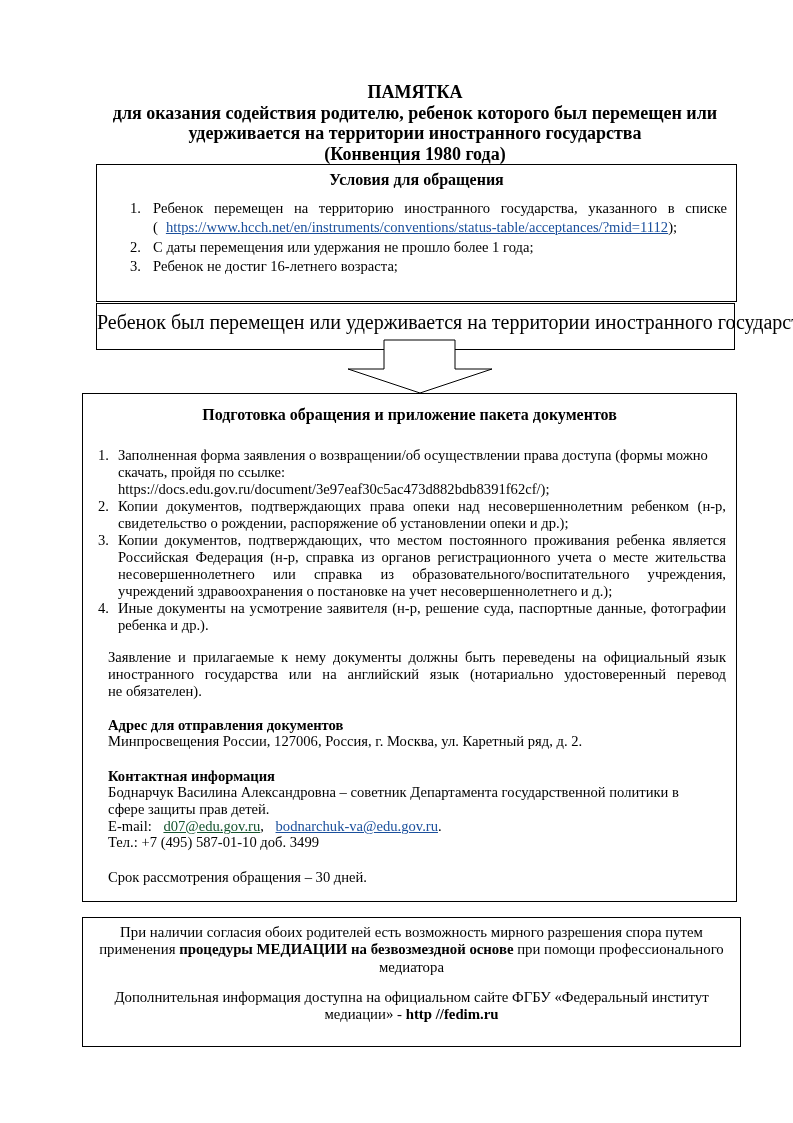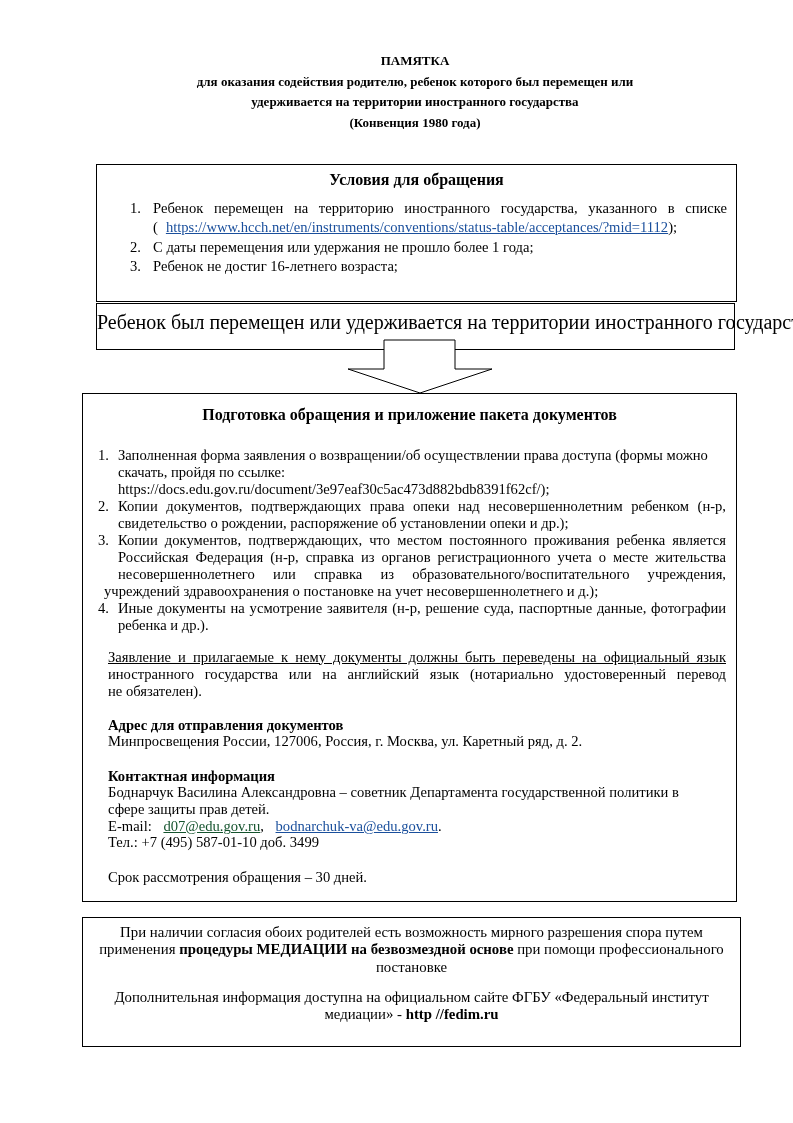--- a/index.html
+++ b/index.html
@@ -2,21 +2,21 @@
 <html><head>
 <meta charset="utf-8">
 <style>
   html, body { margin: 0; padding: 0; background: #ffffff; }
   body { width: 793px; height: 1123px; position: relative; overflow: hidden;
          font-family: "Liberation Serif", "DejaVu Serif", serif; color: #000; }
   .page { position: absolute; left: 0; top: 0; width: 793px; height: 1123px; background: #fff; }
 
   .title-block { position: absolute; left: 40px; top: 0; width: 750px; height: 140px; }
   .tl { position: absolute; left: 0; width: 100%; text-align: center; font-weight: bold;
-        font-size: 13px; line-height: 21px; height: 21px; white-space: nowrap; }
+        font-size: 18px; line-height: 21px; height: 21px; white-space: nowrap; margin-top: 32px; }
 
   .box { position: absolute; border: 1px solid #000; box-sizing: border-box; background: #fff; }
   .ln { position: absolute; font-size: 14.6px; line-height: 17px; height: 17px; white-space: nowrap; }
   .j { text-align: left; }
   .center { left: 0; width: 100%; text-align: center; }
   .hd { position: absolute; left: 0; width: 100%; text-align: center; font-weight: bold;
         font-size: 16px; line-height: 20px; height: 20px; white-space: nowrap; }
   .b { font-weight: bold; }
   .num { text-align: left; }
   a.lnk { color: #1a4f9c; text-decoration: underline; text-decoration-thickness: 1px; cursor: pointer; margin-left: 8px; }
@@ -62,46 +62,46 @@
     <div class="ln" style="top:86.5px;left:35px">https://docs.edu.gov.ru/document/3e97eaf30c5ac473d882bdb8391f62cf/);</div>
 
     <div class="ln num" style="top:103.5px;left:15px">2.</div>
     <div class="ln j" style="top: 103.5px; left: 35px; width: 608px; word-spacing: 4.84375px;">Копии документов, подтверждающих права опеки над несовершеннолетним ребенком (н-р,</div>
     <div class="ln" style="top:120.5px;left:35px">свидетельство о рождении, распоряжение об установлении опеки и др.);</div>
 
     <div class="ln num" style="top:137.5px;left:15px">3.</div>
     <div class="ln j" style="top: 137.5px; left: 35px; width: 608px; word-spacing: 3.45508px;">Копии документов, подтверждающих, что местом постоянного проживания ребенка является</div>
     <div class="ln j" style="top: 154.5px; left: 35px; width: 608px; word-spacing: 3.30625px;">Российская Федерация (н-р, справка из органов регистрационного учета о месте жительства</div>
     <div class="ln j" style="top: 171.5px; left: 35px; width: 608px; word-spacing: 14.5281px;">несовершеннолетнего или справка из образовательного/воспитательного учреждения,</div>
-    <div class="ln" style="top:188.5px;left:21px">учреждений здравоохранения о постановке на учет несовершеннолетнего и д.);</div>
+    <div class="ln" style="top:188.5px;left:35px">учреждений здравоохранения о постановке на учет несовершеннолетнего и д.);</div>
 
     <div class="ln num" style="top:205.5px;left:15px">4.</div>
     <div class="ln j" style="top: 205.5px; left: 35px; width: 608px; word-spacing: 1.10781px;">Иные документы на усмотрение заявителя (н-р, решение суда, паспортные данные, фотографии</div>
     <div class="ln" style="top:222.5px;left:35px">ребенка и др.).</div>
 
-    <div class="ln j" style="top: 254.5px; left: 25px; width: 618px; word-spacing: 3.3892px; text-decoration: underline;">Заявление и прилагаемые к нему документы должны быть переведены на официальный язык</div>
+    <div class="ln j" style="top: 254.5px; left: 25px; width: 618px; word-spacing: 3.3892px;">Заявление и прилагаемые к нему документы должны быть переведены на официальный язык</div>
     <div class="ln j" style="top: 271.5px; left: 25px; width: 618px; word-spacing: 7.13672px;">иностранного государства или на английский язык (нотариально удостоверенный перевод</div>
     <div class="ln" style="top:288.5px;left:25px">не обязателен).</div>
 
     <div class="ln b" style="top:322.5px;left:25px">Адрес для отправления документов</div>
     <div class="ln" style="top:338.5px;left:25px">Минпросвещения России, 127006, Россия, г. Москва, ул. Каретный ряд, д. 2.</div>
 
     <div class="ln b" style="top:373.5px;left:25px">Контактная информация</div>
     <div class="ln" style="top:389.5px;left:25px">Боднарчук Василина Александровна – советник Департамента государственной политики в</div>
     <div class="ln" style="top:406.5px;left:25px">сфере защиты прав детей.</div>
     <div class="ln" style="top:423.5px;left:25px"><span>E-mail: </span><a class="lnk" style="color: #14532d;">d07@edu.gov.ru</a><span>, </span><a class="lnk" style="color: rgb(26, 79, 156);">bodnarchuk-va@edu.gov.ru</a><span>.</span></div>
     <div class="ln" style="top:439.5px;left:25px">Тел.: +7 (495) 587-01-10 доб. 3499</div>
 
     <div class="ln" style="top:474.5px;left:25px">Срок рассмотрения обращения – 30 дней.</div>
   </div>
 
   <div class="box" style="left:82px;top:917px;width:659px;height:130px">
     <div class="ln center" style="top:5.5px;font-size:14.8px">При наличии согласия обоих родителей есть возможность мирного разрешения спора путем</div>
     <div class="ln center" style="top:22.5px;font-size:14.8px"><span>применения </span><span class="b">процедуры МЕДИАЦИИ на безвозмездной основе</span><span> при помощи профессионального</span></div>
-    <div class="ln center" style="top:40.5px;font-size:14.8px">постановке</div>
+    <div class="ln center" style="top:40.5px;font-size:14.8px">медиатора</div>
     <div class="ln center" style="top:87.5px;font-size:14.8px"><span>медиации» - </span><span class="b">http //fedim.ru</span></div>
     <div class="ln center" style="top:70.5px;font-size:14.8px">Дополнительная информация доступна на официальном сайте ФГБУ «Федеральный институт</div>
   </div>
 
   <svg class="arrow" viewBox="0 0 793 1123">
     <polygon points="384,340 455,340 455,369 492,369 420,393 348,369 384,369" fill="#ffffff" stroke="#000000" stroke-width="1"></polygon>
   </svg>
 
 </div>
 

